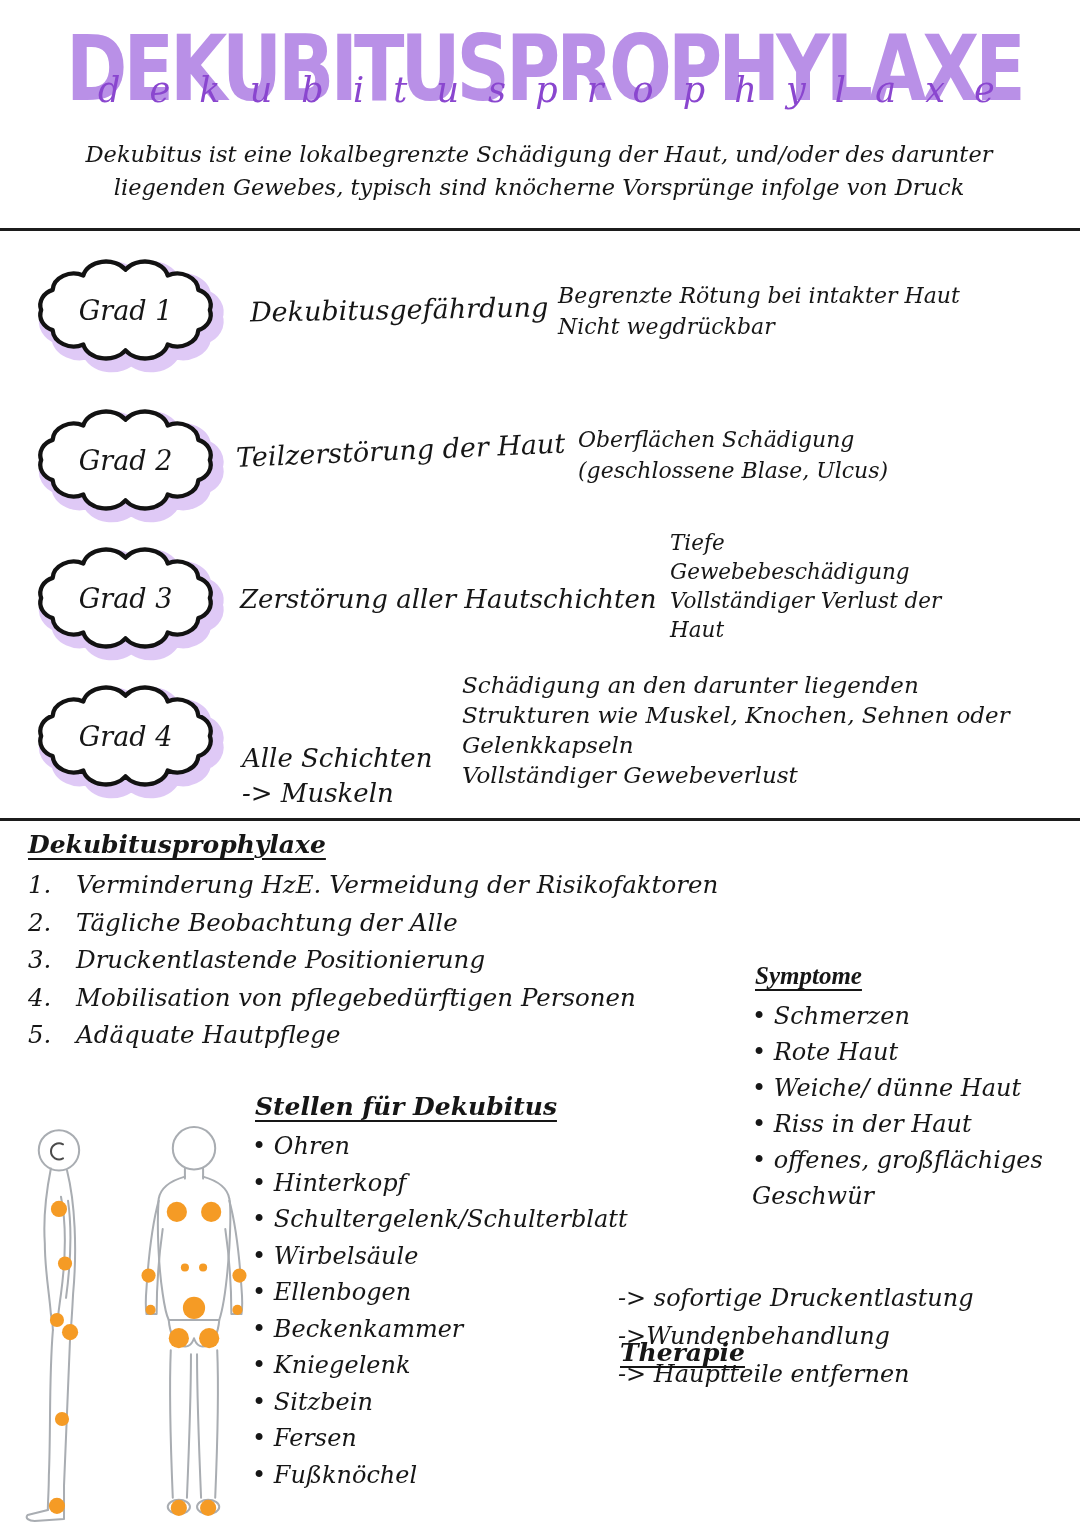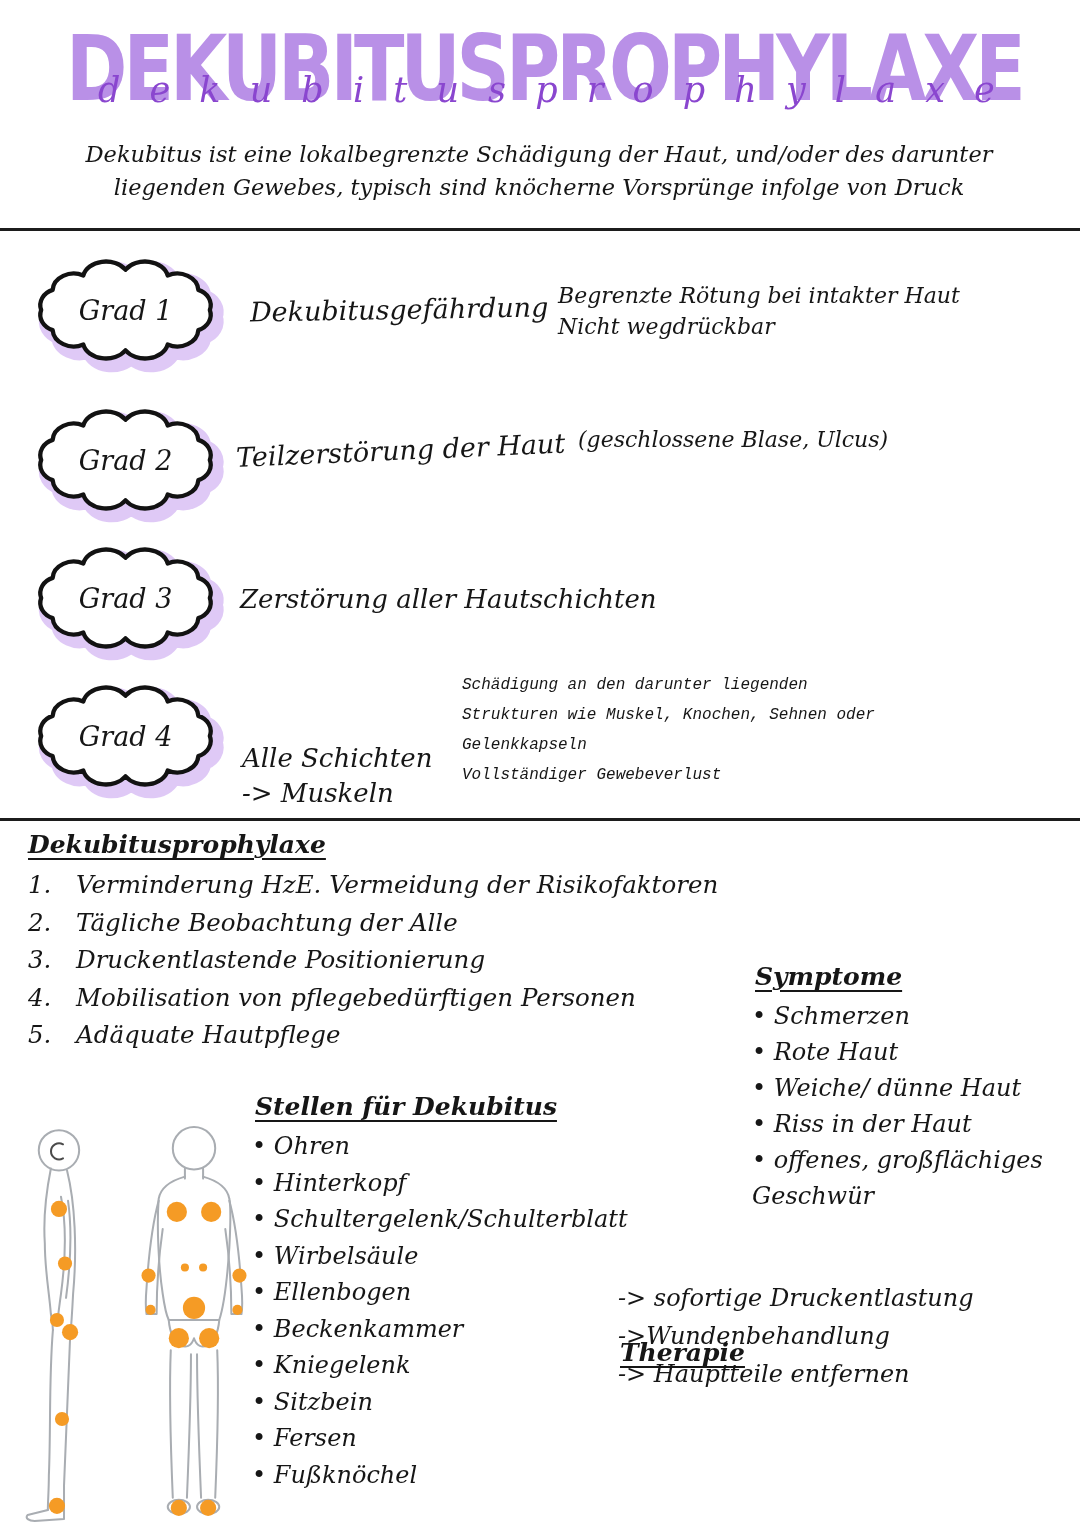--- a/index.html
+++ b/index.html
@@ -49,30 +49,30 @@
   .grade-title { position:absolute; font-size:27px; white-space:nowrap; }
   .r1 .grade-title { left:250px; top:42px; transform:rotate(-1deg); }
   .r2 .grade-title { left:236px; top:40px; transform:rotate(-2.5deg); transform-origin:left center; }
   .r3 .grade-title { left:240px; top:44px; font-size:26px; }
   .r4 .grade-title { left:242px; top:16px; font-size:26px; line-height:35px;margin-top:47px; }
 
   .grade-detail { position:absolute; font-size:22px; line-height:31px; }
   .r1 .grade-detail { left:558px; top:28px; }
   .r2 .grade-detail { left:578px; top:22px; }
   .r3 .grade-detail { left:670px; top:-12px; font-size:21.5px; line-height:29px; }
-  .r4 .grade-detail { left:462px; top:-8px; font-size:16px; line-height:30px;font-family:Liberation Mono, monospace; }
+  .r4 .grade-detail { left:462px; top:-8px; font-size:23px; line-height:30px; }
 
   
   .sec-heading {
     position:absolute; font-size:25px; font-style:italic;
     text-decoration:underline; text-underline-offset:5px; text-decoration-thickness:1.5px;
     white-space:nowrap;
   }
   .h-prophylaxe { left:28px;  top:830px;  }
-  .h-symptome   { left:755px; top:962px;  }
+  .h-symptome   { left:755px; top:962px;font-family:Liberation Serif, serif;  }
   .h-stellen    { left:255px; top:1092px; }
   .h-therapie   { left:620px; top:1318px;margin-top:20px; }
 
   ol,ul { list-style:none; }
 
   .num-list { position:absolute; left:28px; top:866px; width:700px; counter-reset:nn; font-size:24.5px; }
   .num-item { display:flex; line-height:37.5px; }
   .num-item::before { counter-increment:nn; content:counter(nn) "."; width:48px; flex:none; }
 
   .bullet-list { position:absolute; font-size:24px; }
@@ -136,36 +136,43 @@
             <use href="#cloudPath" xlink:href="#cloudPath" class="cloud-halo-stroke"></use>
           </g>
         <use href="#cloudPath" xlink:href="#cloudPath" class="cloud-outline"></use>
       </svg>
       <span class="cloud-label">Grad 2</span>
     </div>
     <div class="grade-title hand">
         <div>Teilzerstörung der Haut</div>
       </div>
     <div class="grade-detail hand">
+        <div>Oberflächen Schädigung</div>
         <div>(geschlossene Blase, Ulcus)</div>
       </div>
   </section>
 
   <section class="grade-row r3">
     <div class="cloud">
       <svg class="cloud-svg" viewBox="0 0 216 116">
         <g transform="translate(6,7)">
             <use href="#cloudPath" xlink:href="#cloudPath" class="cloud-halo-stroke"></use>
           </g>
         <use href="#cloudPath" xlink:href="#cloudPath" class="cloud-outline"></use>
       </svg>
       <span class="cloud-label">Grad 3</span>
     </div>
     <div class="grade-title hand">
         <div>Zerstörung aller Hautschichten</div>
+      </div>
+    <div class="grade-detail hand">
+        <div>Tiefe</div>
+        <div>Gewebebeschädigung</div>
+        <div>Vollständiger Verlust der</div>
+        <div>Haut</div>
       </div>
   </section>
 
   <section class="grade-row r4">
     <div class="cloud">
       <svg class="cloud-svg" viewBox="0 0 216 116">
         <g transform="translate(6,7)">
             <use href="#cloudPath" xlink:href="#cloudPath" class="cloud-halo-stroke"></use>
           </g>
         <use href="#cloudPath" xlink:href="#cloudPath" class="cloud-outline"></use>

